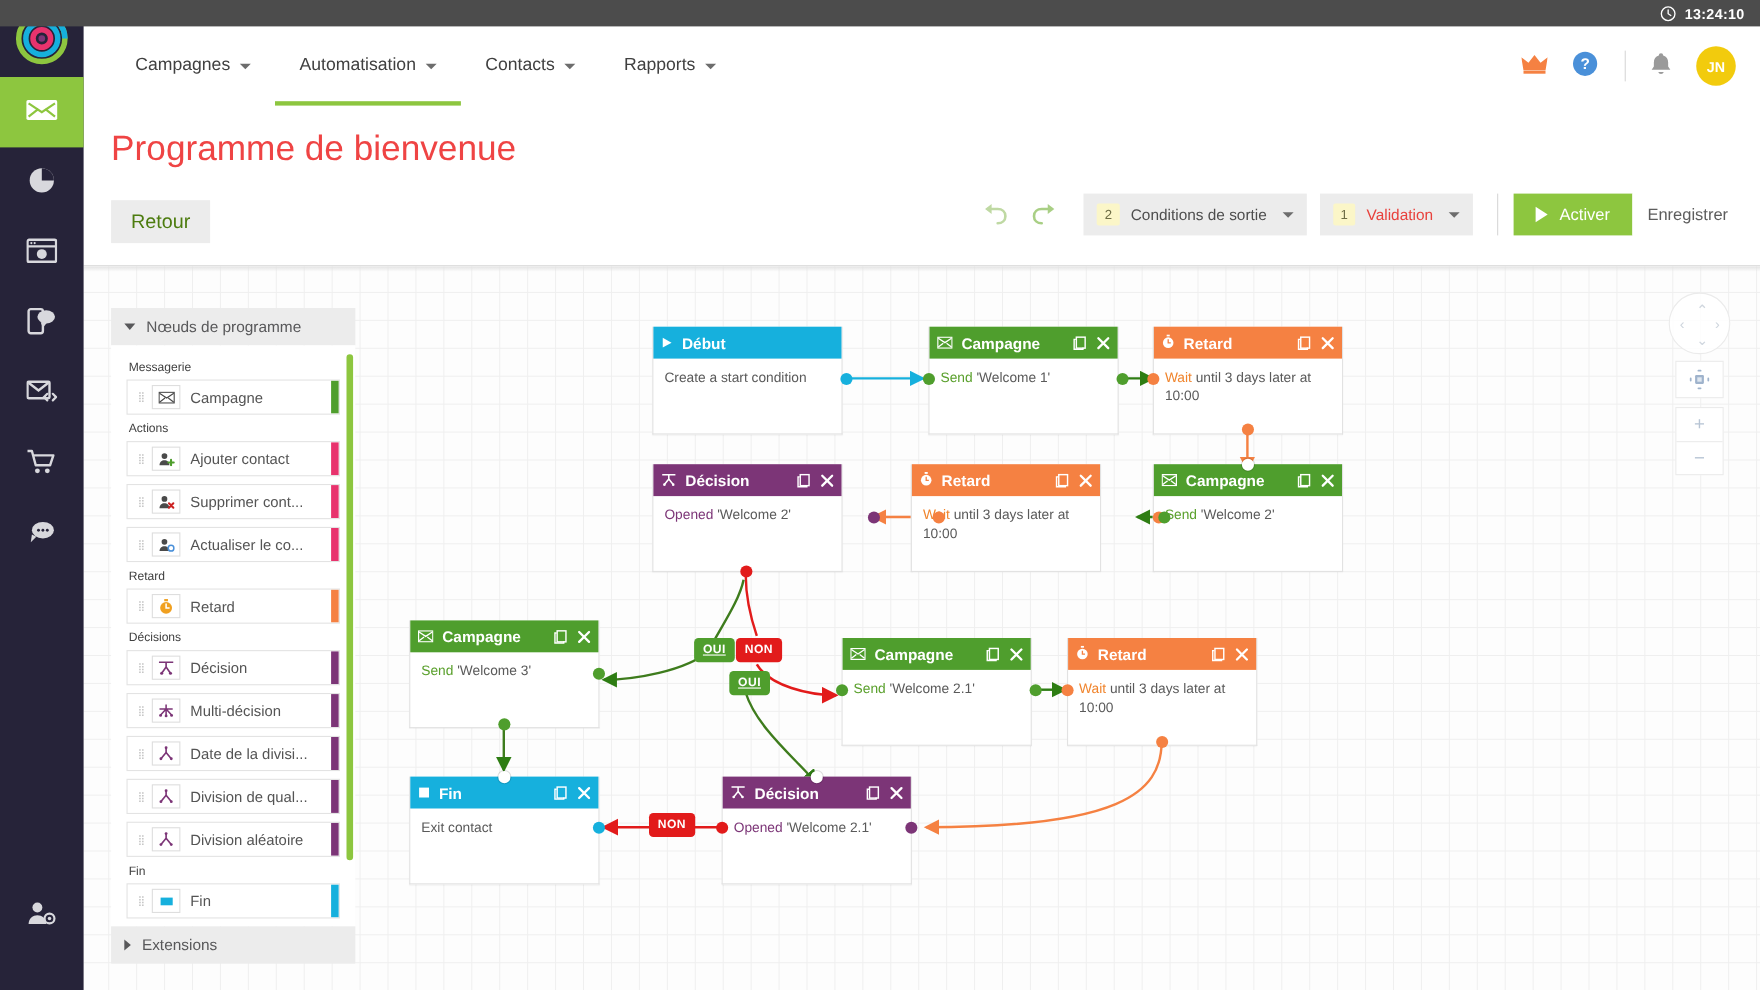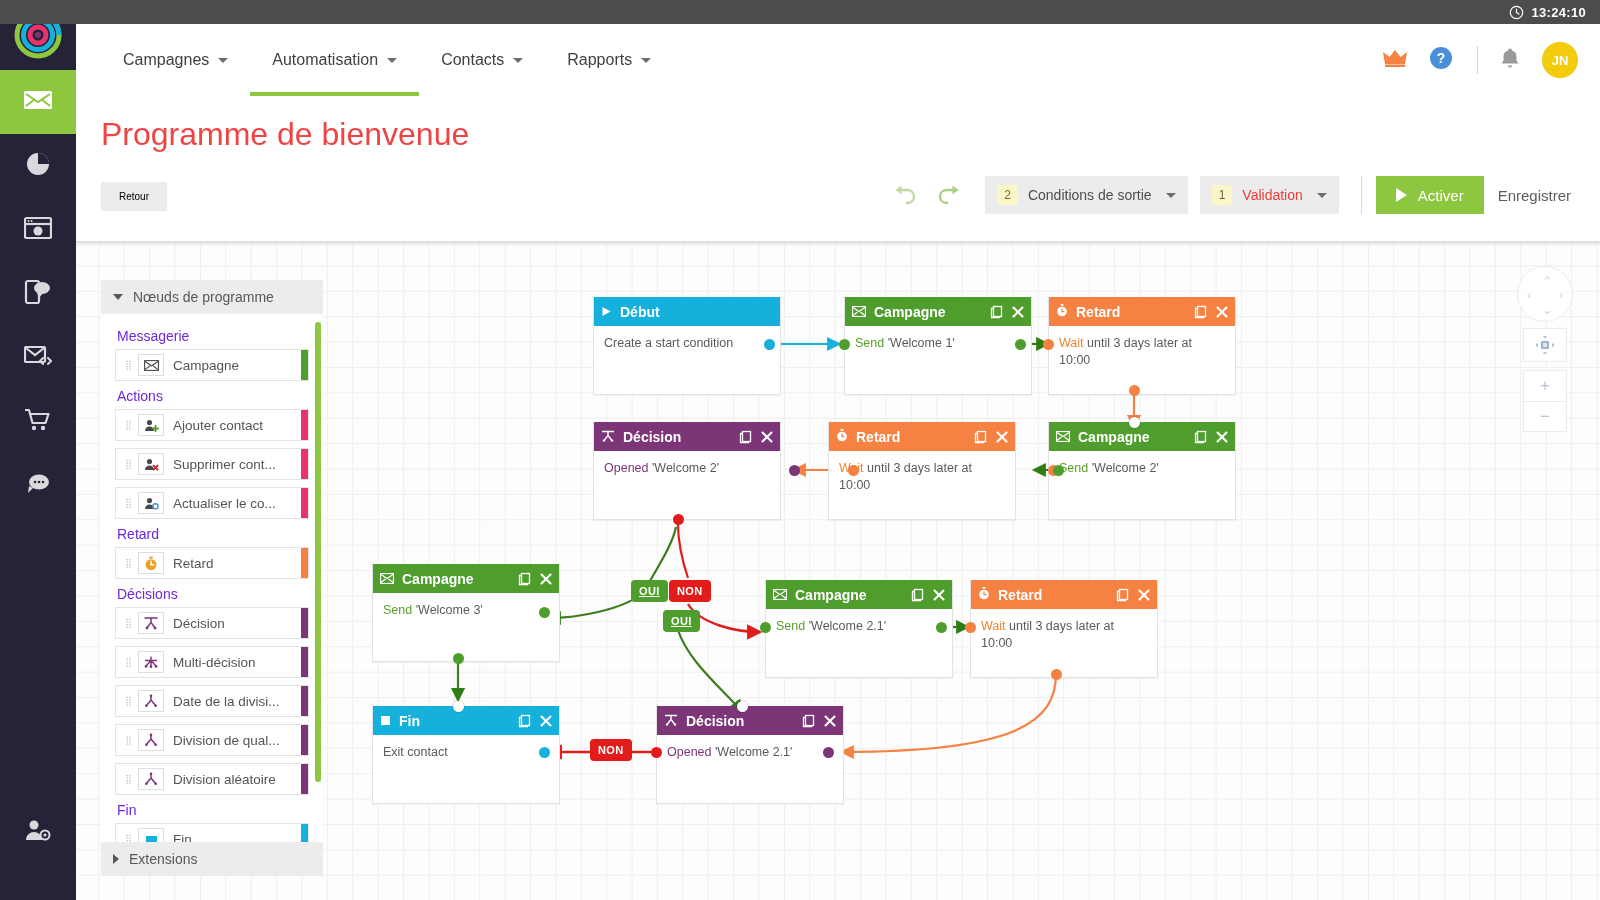--- a/index.html
+++ b/index.html
@@ -69,22 +69,22 @@
   .pagehead {
     position: absolute; left: 76px; top: 96px; width: 1524px; height: 146px;
     background: #fff; border-bottom: 1px solid #dcdcdc;
   }
   .page-title {
     position: absolute; left: 25px; top: 20px;
     font-size: 32px; font-weight: normal; color: #ef4444;
   }
   .btn-retour {
     position: absolute; left: 25px; top: 86px;
-    background: #ececec; color: #000000; border: none;
-    font-size: 10px; padding: 9px 18px; cursor: pointer;
+    background: #ececec; color: #4d7c0f; border: none;
+    font-size: 18px; padding: 9px 18px; cursor: pointer;
     font-family: inherit;
   }
   .toolbar-right {
     position: absolute; right: 15px; top: 80px;
     display: flex; align-items: center;
   }
   .icon-btn { padding: 0 10px; cursor: pointer; display:flex; align-items:center;}
   .pill {
     background: #ececec; display: flex; align-items: center;
     height: 38px; padding: 0 12px; margin-left: 12px; cursor: pointer;
@@ -149,21 +149,21 @@
   }
   .pal-foot .tri-r {
     width:0;height:0;border-top:5px solid transparent;
     border-bottom:5px solid transparent;border-left:6px solid #58585a;
     margin-right: 10px;
   }
   .pal-body {
     background: #fff; height: 528px; overflow: hidden; position: relative;
     padding: 8px 14px 0 14px;
   }
-  .pal-group { color: #6d28d9; font-size: 14px; margin: 6px 0 5px 2px; }
+  .pal-group { color: #404040; font-size: 11px; margin: 6px 0 5px 2px; }
   .pal-item {
     display: flex; align-items: center; height: 32px; margin-bottom: 7px;
     border: 1px solid #e3e3e3; background: #fff; position: relative;
     cursor: grab; overflow: hidden;
   }
   .pal-item .grip {
     width: 18px; display:flex; align-items:center; justify-content:center;
     color: #c3c3c3; font-size: 9px; line-height: 4px; letter-spacing:1px;
     flex-shrink: 0; margin-left: 4px;
   }
@@ -179,21 +179,21 @@
   .pal-item .stripe {
     position: absolute; right: 0; top: 0; bottom: 0; width: 7px;
   }
   .pal-scroll {
     position: absolute; right: 2px; top: 8px; width: 6px; height: 460px;
     background: #8dc63f; border-radius: 3px;
   }
 
   
   .node {
-    position: absolute; width: 188px; background: #fff;
+    position: absolute; width: 173px; background: #fff;
     border: 1px solid #e2e2e2; border-top: none; z-index: 6;
     box-shadow: 0 1px 1px rgba(0,0,0,.04);
   }
   .node .nhead {
     height: 29px; display: flex; align-items: center; padding: 0 7px;
     color: #fff; font-size: 14px; font-weight: bold;
   }
   .node .nhead .ntitle { margin-left: 8px; }
   .node .nhead .nacts {
     margin-left: auto; display: flex; align-items: center; gap: 9px;

